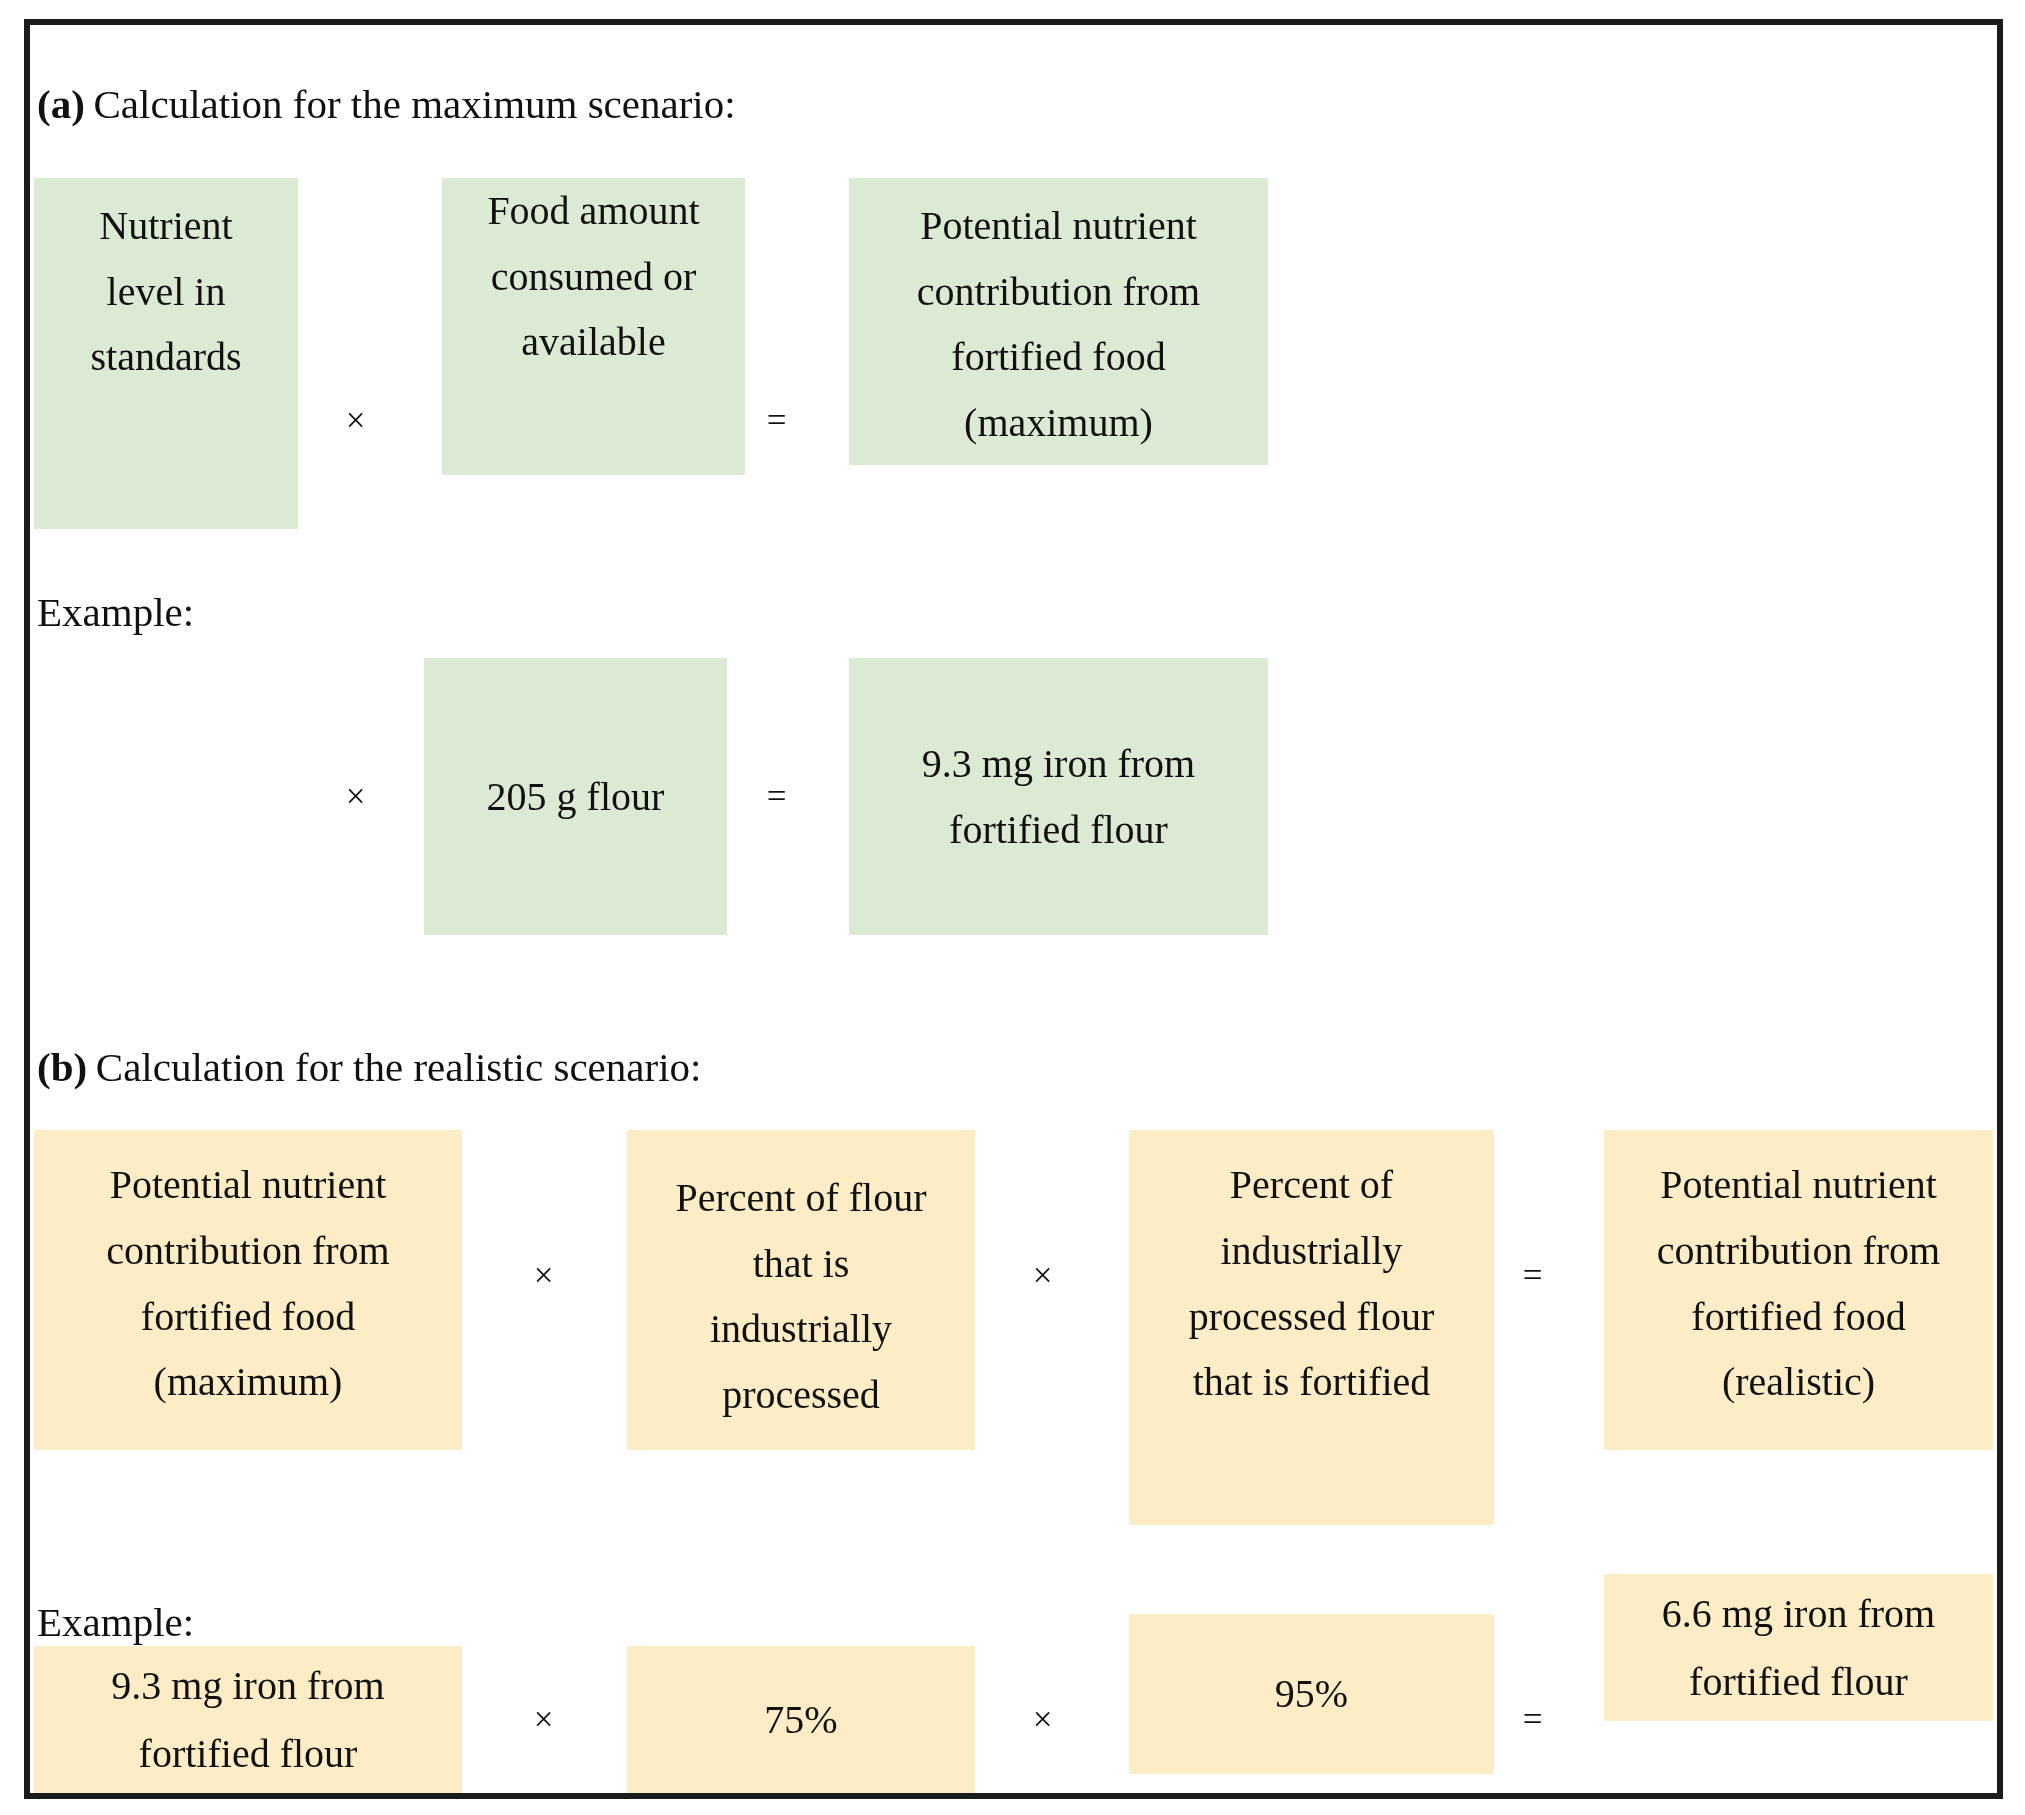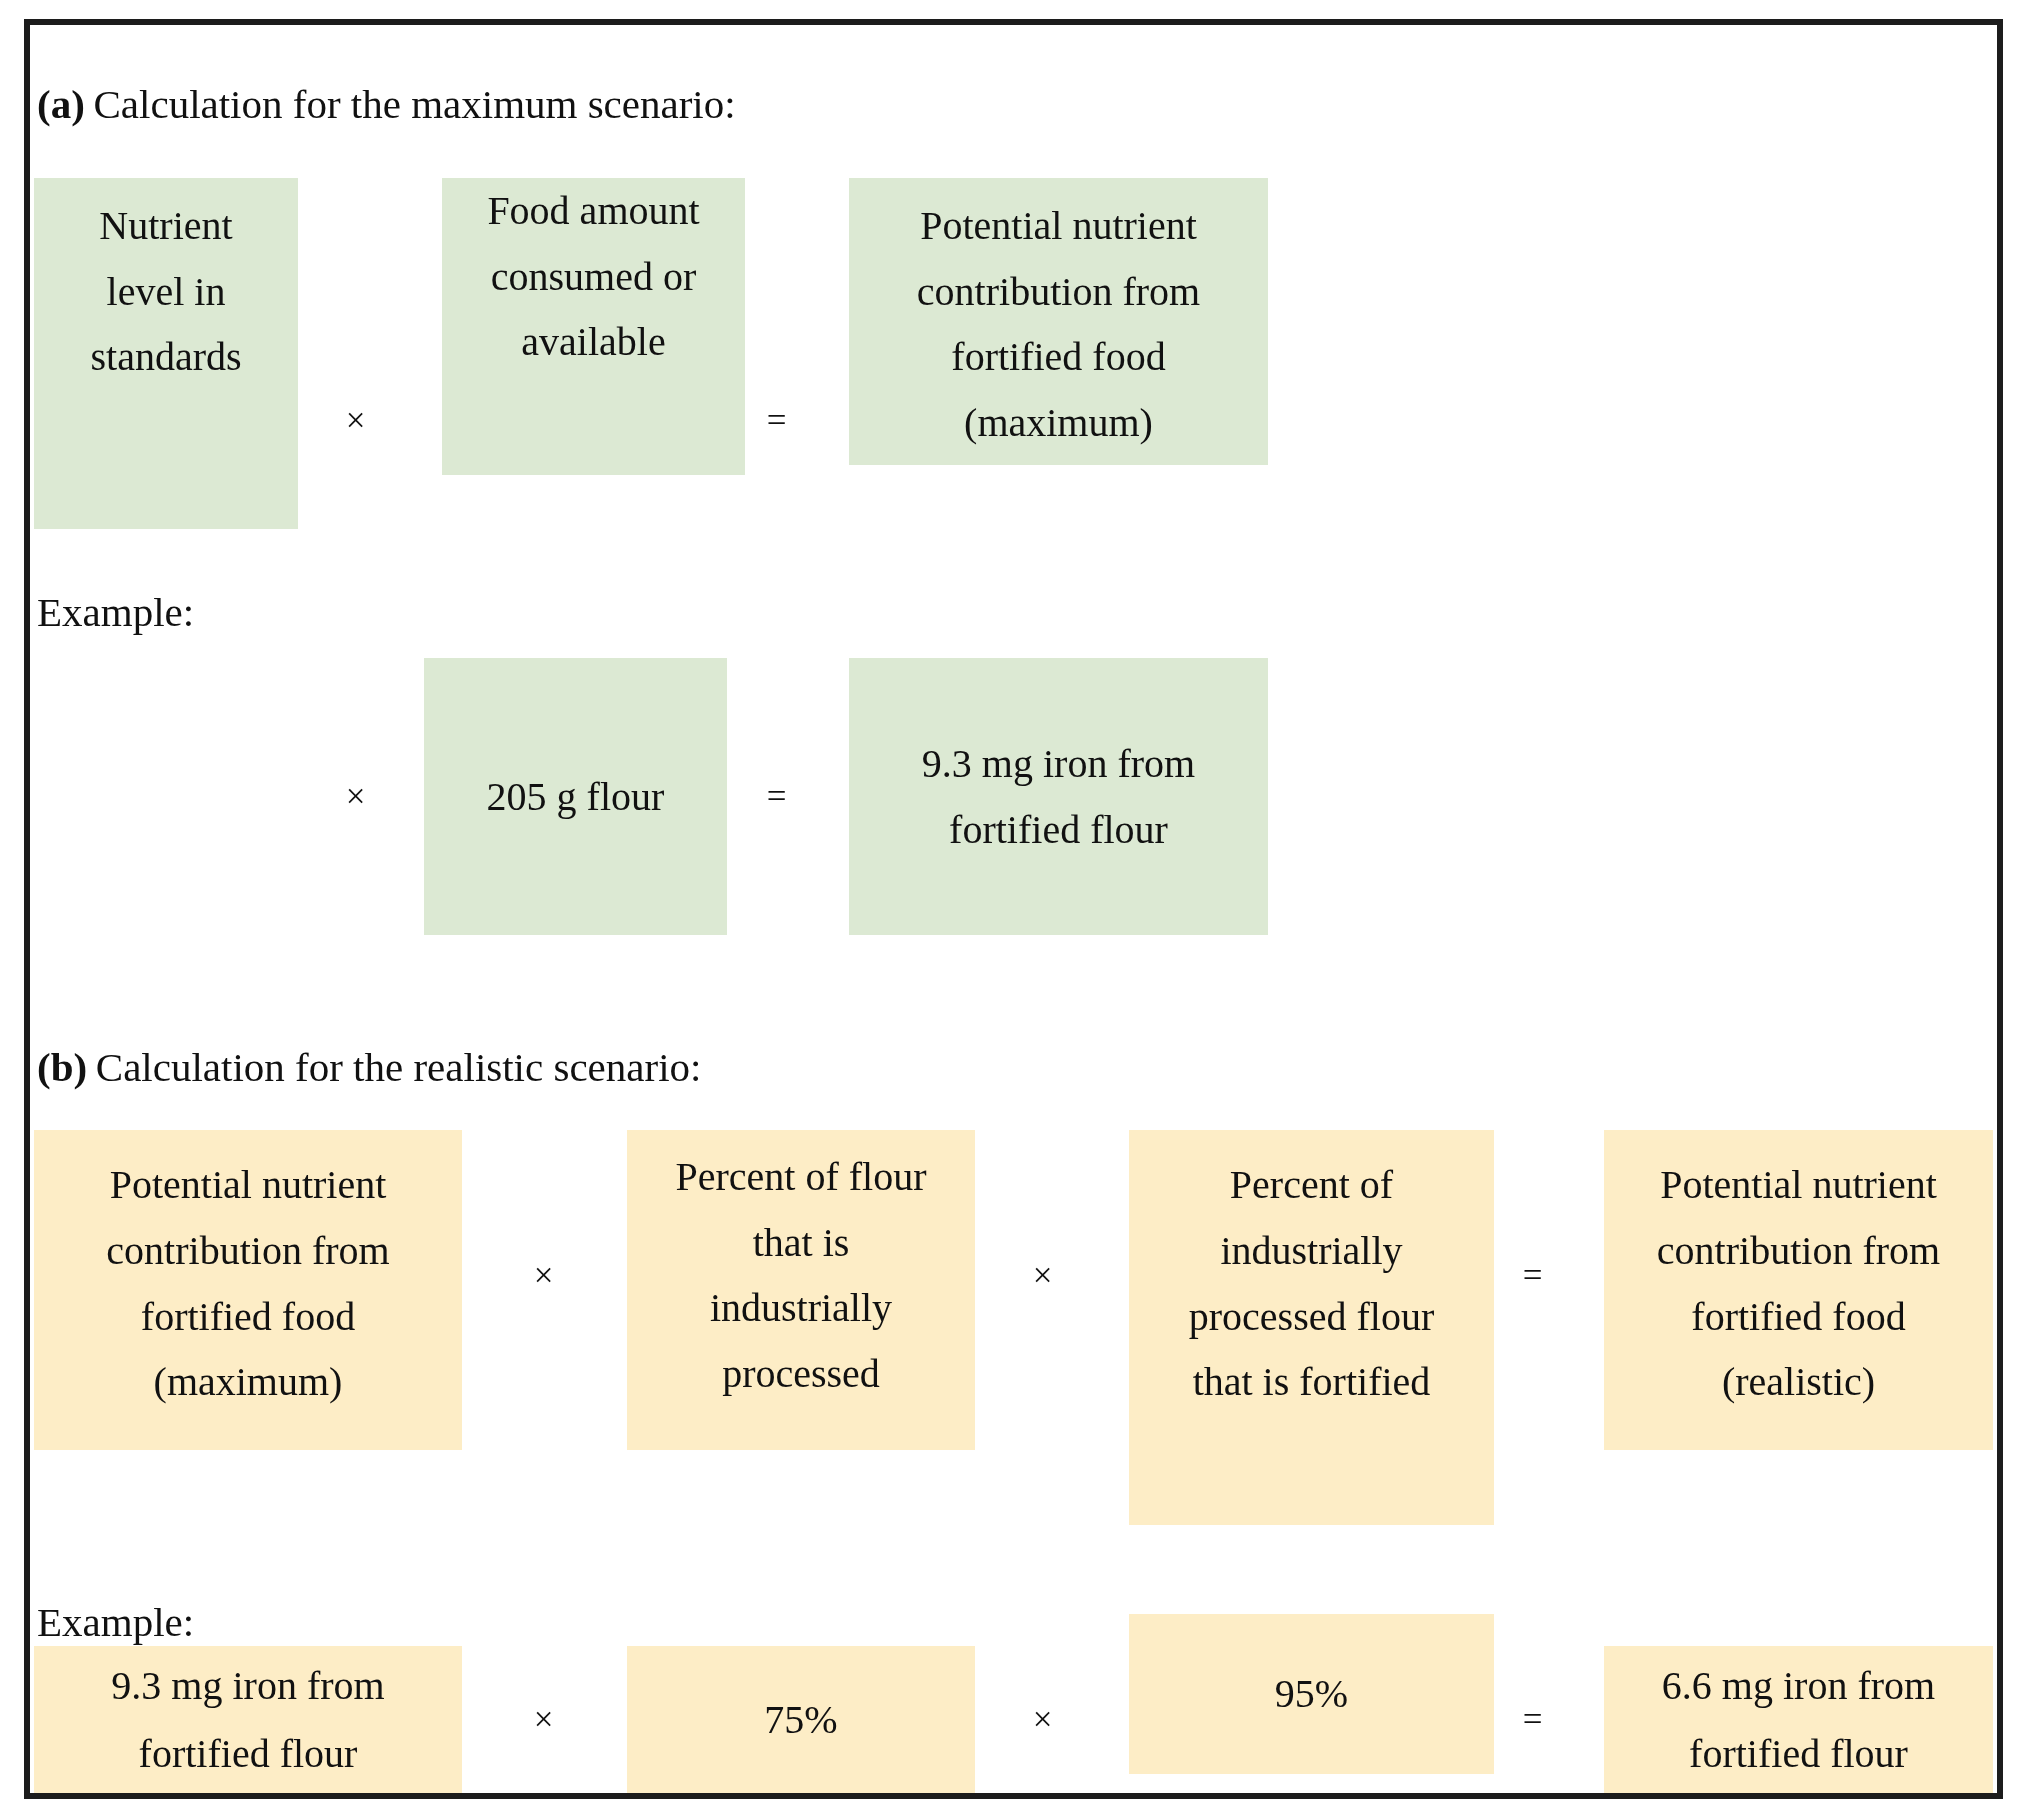--- a/index.html
+++ b/index.html
@@ -55,21 +55,21 @@
 
   <div class="heading" style="left:37px;top:1007px">
     <b>(b)</b><span>Calculation for the realistic scenario:</span>
   </div>
 
   <div class="box yellow va-top" style="left:34px;top:1130px;width:428px;height:320px;padding-top:22.4px">Potential nutrient
 contribution from
 fortified food
 (maximum)</div>
   <div class="op op-bmain" style="left:511px;top:1130px;width:65px;height:320px">×</div>
-  <div class="box yellow va-top" style="left:627px;top:1130px;width:348px;height:320px;padding-top:14px">Percent of flour
+  <div class="box yellow va-top" style="left:627px;top:1130px;width:348px;height:320px;padding-top:35px">Percent of flour
 that is
 industrially
 processed</div>
   <div class="op op-bmain" style="left:1010px;top:1130px;width:65px;height:320px">×</div>
   <div class="box yellow va-top" style="left:1129px;top:1130px;width:365px;height:395px;padding-top:22.4px">Percent of
 industrially
 processed flour
 that is fortified</div>
   <div class="op op-bmain" style="left:1495px;top:1130px;width:75px;height:320px">=</div>
   <div class="box yellow va-top" style="left:1604px;top:1130px;width:389px;height:320px;padding-top:22.4px">Potential nutrient
@@ -79,16 +79,16 @@
 
   <div class="heading" style="left:37px;top:1562px">Example:</div>
 
   <div class="box yellow va-center" style="left:34px;top:1646px;width:428px;height:147px;line-height:1.7">9.3 mg iron from
 fortified flour</div>
   <div class="op op-center" style="left:511px;top:1646px;width:65px;height:147px">×</div>
   <div class="box yellow va-center" style="left:627px;top:1646px;width:348px;height:147px">75%</div>
   <div class="op op-center" style="left:1010px;top:1646px;width:65px;height:147px">×</div>
   <div class="box yellow va-center" style="left:1129px;top:1614px;width:365px;height:160px">95%</div>
   <div class="op op-center" style="left:1495px;top:1646px;width:75px;height:147px">=</div>
-  <div class="box yellow va-center" style="left:1604px;top:1646px;width:389px;height:147px;line-height:1.7">6.6 mg iron from
+  <div class="box yellow va-center" style="left:1604px;top:1574px;width:389px;height:147px;line-height:1.7">6.6 mg iron from
 fortified flour</div>
 </div>
 
 
 </body></html>

